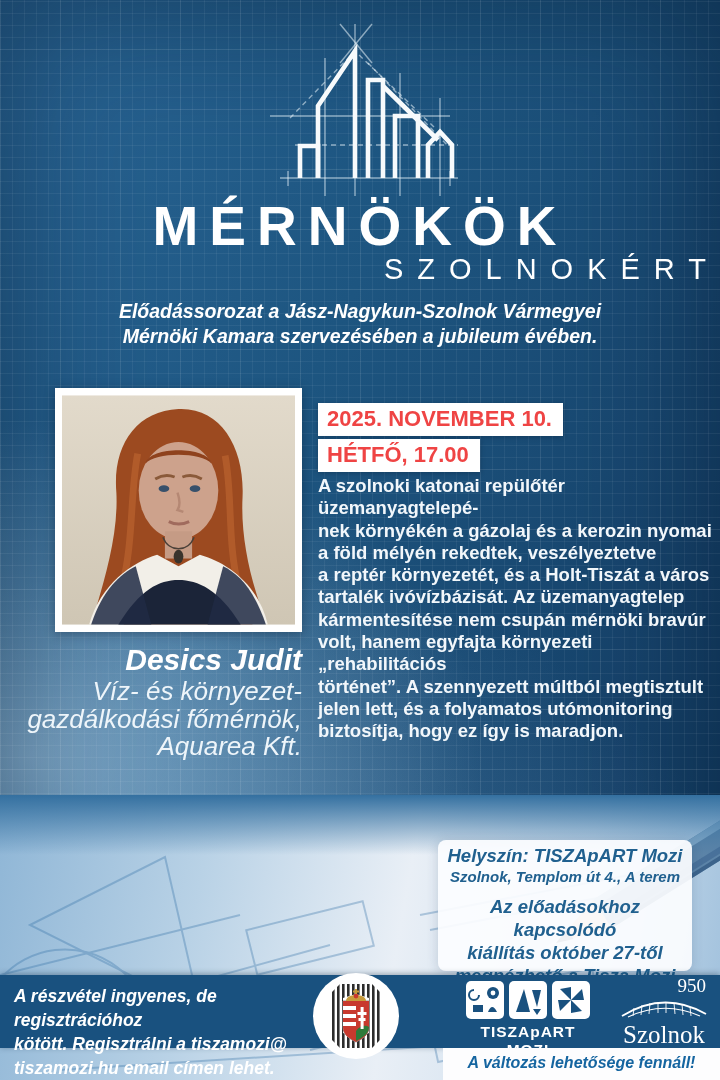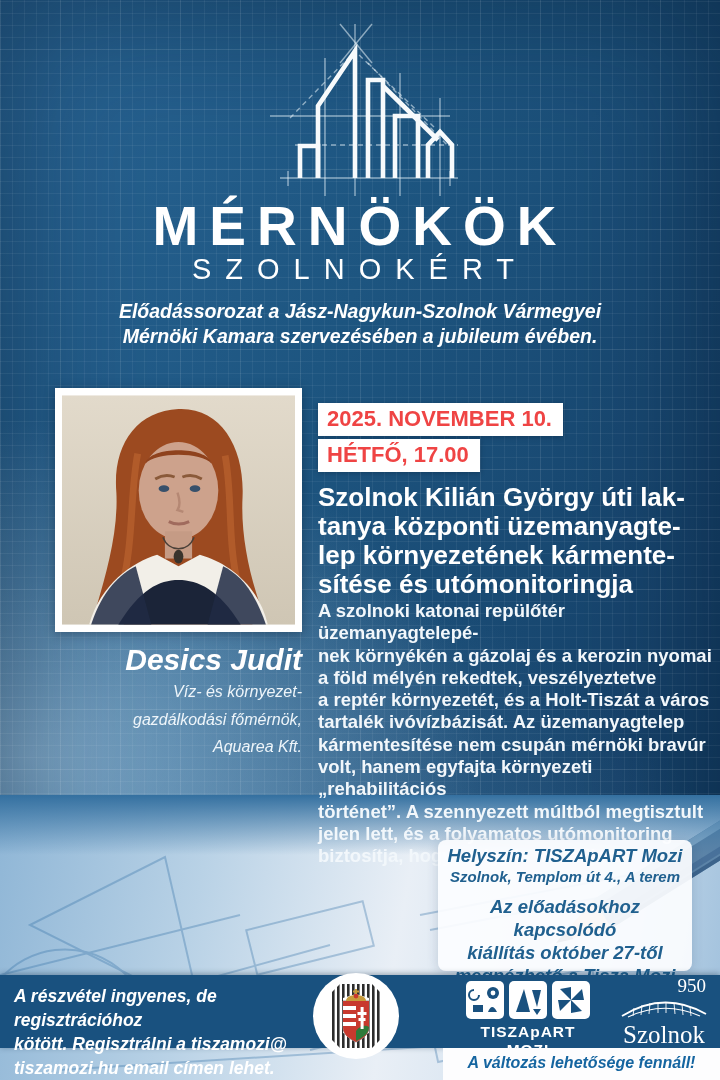--- a/index.html
+++ b/index.html
@@ -18,39 +18,39 @@
       repeating-linear-gradient(0deg, rgba(255,255,255,.055) 0 1px, transparent 1px 12px),
       repeating-linear-gradient(90deg, rgba(255,255,255,.055) 0 1px, transparent 1px 12px),
       repeating-linear-gradient(0deg, rgba(255,255,255,.05) 0 1px, transparent 1px 60px),
       repeating-linear-gradient(90deg, rgba(255,255,255,.05) 0 1px, transparent 1px 60px);
   }
   .abs{position:absolute;}
   
   .logo-building{left:240px;top:18px;width:240px;height:180px;}
   .title1{left:0;top:198px;width:720px;text-align:center;color:#fff;
           font-size:55px;font-weight:800;letter-spacing:11px;line-height:56px;}
-  .title2{left:0;top:252px;width:720px;text-align:center;color:#fff;
+  .title2{left:0;top:252px;width:720px;text-align:right;color:#fff;
           font-size:29px;font-weight:500;letter-spacing:14px;line-height:34px;}
   .subtitle{left:0;top:299px;width:720px;text-align:center;color:#fff;
           font-style:italic;font-weight:700;font-size:19.5px;line-height:25px;}
   
   .photo{left:55px;top:388px;width:233px;height:230px;background:#fff;padding:7px;
          box-shadow:0 2px 10px rgba(0,20,40,.35);}
   .photo svg{display:block;width:233px;height:230px;}
   
   .right-col{left:318px;top:403px;width:395px;}
   .date-box{display:table;background:#fff;color:#ef4444;font-weight:800;
             font-size:22px;line-height:26px;padding:3px 11px 4px 9px;margin-bottom:3px;
             box-shadow:0 1px 5px rgba(0,20,40,.3);}
   .talk-title{margin-top:11px;color:#fff;font-weight:800;font-size:26px;line-height:29px;width:392px;}
   .desc{margin-top:1px;color:#f2f7fb;font-weight:600;font-size:18.5px;line-height:22.3px;width:395px;}
   
   .speaker{left:0;top:642px;width:302px;text-align:right;color:#fff;font-style:italic;}
   .speaker .name{font-size:30px;font-weight:800;line-height:36px;}
-  .speaker .role{font-size:16px;font-weight:500;line-height:27.5px;color:#eef5fa;}
+  .speaker .role{font-size:26px;font-weight:500;line-height:27.5px;color:#eef5fa;}
   
   .photo-strip{left:0;top:795px;width:720px;height:285px;
     background:linear-gradient(100deg,#8fb6d6 0%,#b9d2e6 28%,#e9eff6 55%,#cfdfee 78%,#9fc0dc 100%);}
   .photo-strip .fade{position:absolute;left:0;top:0;width:720px;height:60px;
     background:linear-gradient(to bottom, rgba(52,112,160,1) 0%, rgba(52,112,160,0) 100%);}
   .photo-strip svg{position:absolute;left:0;top:0;}
   
   .venue-panel{left:438px;top:840px;width:254px;height:127px;border-radius:8px;
     background:rgba(252,253,255,.93);text-align:center;color:#20608f;font-style:italic;
     padding-top:4px;box-shadow:0 2px 12px rgba(20,50,90,.18);}
@@ -169,26 +169,20 @@
       <path d="M30,236 C42,200 60,184 76,176 L92,236 Z" fill="#202a44" opacity="0.85"></path>
       <path d="M210,236 C198,200 182,184 166,176 L150,236 Z" fill="#202a44" opacity="0.85"></path>
       <path d="M104,146 C110,162 130,162 136,146" stroke="#4a4038" stroke-width="1.6" fill="none"></path>
       <ellipse cx="120" cy="166" rx="5" ry="7" fill="#3a332c"></ellipse>
     </svg>
   </div>
 
   <div class="abs right-col">
     <div class="date-box">2025. NOVEMBER 10.</div>
     <div class="date-box">HÉTFŐ, 17.00</div>
-    <div class="talk-title">
-      <div>Szolnok Kilián György úti lak-</div>
-      <div>tanya központi üzemanyagte-</div>
-      <div>lep környezetének kármente-</div>
-      <div>sítése és utómonitoringja</div>
-    </div>
     <div class="desc">
       <div>A szolnoki katonai repülőtér üzemanyagtelepé-</div>
       <div>nek környékén a gázolaj és a kerozin nyomai</div>
       <div>a föld mélyén rekedtek, veszélyeztetve</div>
       <div>a reptér környezetét, és a Holt-Tiszát a város</div>
       <div>tartalék ivóvízbázisát. Az üzemanyagtelep</div>
       <div>kármentesítése nem csupán mérnöki bravúr</div>
       <div>volt, hanem egyfajta környezeti „rehabilitációs</div>
       <div>történet”. A szennyezett múltból megtisztult</div>
       <div>jelen lett, és a folyamatos utómonitoring</div>

